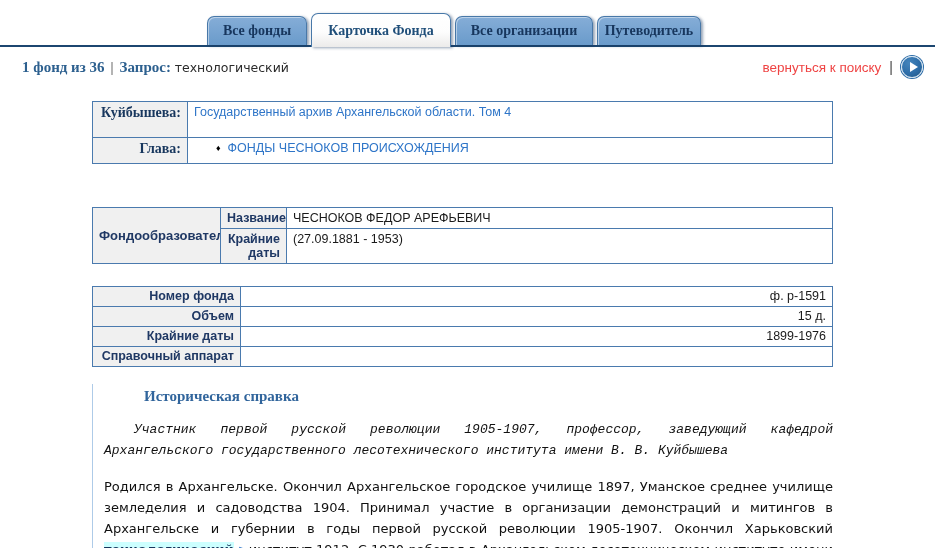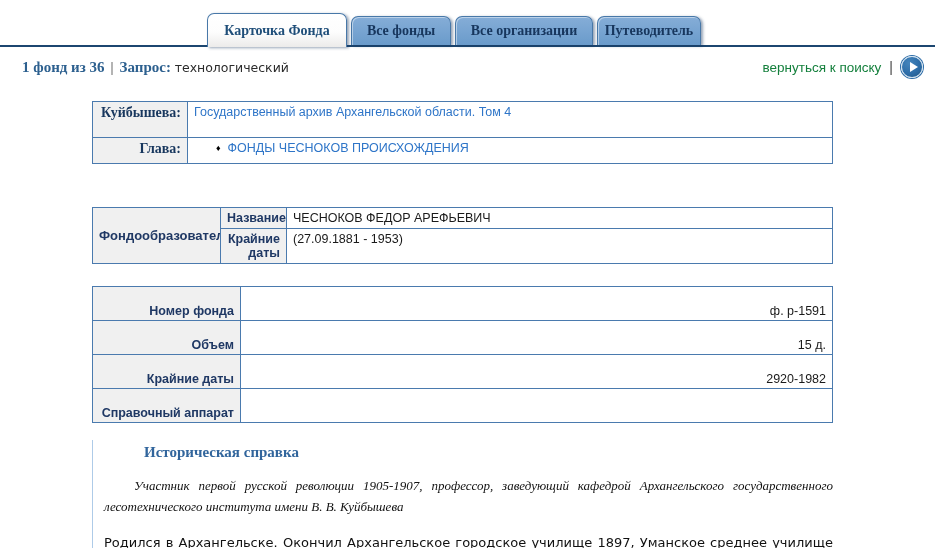--- a/index.html
+++ b/index.html
@@ -44,21 +44,21 @@
 
   
   .result-bar {
     display: flex; justify-content: space-between; align-items: center;
     padding: 9px 12px 7px 22px;
   }
   .result-left { font-family: "Liberation Serif", serif; font-weight: bold; font-size: 15px; color: #2D608F; }
   .result-sep { color: #3c3c3c; font-weight: normal; padding: 0 6px; }
   .query-value { font-family: "DejaVu Sans", sans-serif; font-weight: normal; font-size: 12.5px; color: #2b2b2b; }
   .result-right { display: flex; align-items: center; gap: 8px; }
-  .back-link { font-size: 13.5px; color: #15803d; cursor: pointer; text-decoration: none; }
+  .back-link { font-size: 13.5px; color: #ef4444; cursor: pointer; text-decoration: none; }
   .back-sep { color: #444; font-size: 14px; }
   .play-btn {
     width: 22px; height: 22px; border-radius: 50%;
     background: radial-gradient(circle at 35% 30%, #4585BC 0%, #2D6DA8 55%, #225684 100%);
     border: 1px solid #CFE0EE;
     box-shadow: 0 0 0 1px #2D6DA8;
     display: flex; align-items: center; justify-content: center;
     cursor: pointer;
   }
   .play-triangle {
@@ -94,59 +94,59 @@
   .ref-table .row2 td { height: 26px; }
   .chapter-cell { padding-left: 28px; }
   .bullet { color: #000; font-size: 9px; vertical-align: 1px; margin-right: 7px; }
 
   .creator-table { margin-top: 43px; }
   .creator-table .group-cell { vertical-align: middle; text-align: left; font-size: 13px; }
   .creator-table .row1 td { height: 21px; }
   .creator-table .row2 td { height: 33px; }
 
   .details-table { margin-top: 22px; }
-  .details-table td { height: 20px; padding-top: 17px; padding-bottom: 2px; text-align: right; }
+  .details-table td { height: 20px; padding-top: 2px; padding-bottom: 2px; text-align: right; }
 
   
   .history {
     margin-top: 17px;
     border-left: 1px solid #AECBE8;
     padding: 4px 0 0 11px;
     min-height: 173px;
   }
   .history-title {
     font-family: "Liberation Serif", serif;
     font-size: 15px; font-weight: bold;
     color: #31659C;
     margin-bottom: 14px;
     margin-left: 40px;
   }
   .lead-para {
-    font-family: Liberation Serif, serif;
+    font-family: Liberation Mono, monospace;
     font-style: italic;
     font-size: 13px; line-height: 21px;
     text-align: justify; text-indent: 30px;
     color: #111;
     margin-bottom: 15px;
   }
   .body-para {
     font-family: "DejaVu Sans", sans-serif;
     font-size: 13px; line-height: 21px;
     text-align: justify;
     color: #111;
   }
   .hl { font-weight: bold; color: #17365D; background: #CCFFFF; }
   .marker { color: #2E75C8; }
 </style>
 </head>
 <body>
 
 <div class="tabbar">
+  <div class="tab tab-1">Все фонды</div>
   <div class="tab tab-2 active">Карточка Фонда</div>
-  <div class="tab tab-1">Все фонды</div>
   <div class="tab tab-3">Все организации</div>
   <div class="tab tab-4">Путеводитель</div>
 </div>
 
 <div class="result-bar">
   <div class="result-left"><span>1 фонд из 36</span><span class="result-sep">|</span><span>Запрос:</span> <span class="query-value">технологический</span></div>
   <div class="result-right">
     <a class="back-link">вернуться к поиску</a>
     <span class="back-sep">|</span>
     <span class="play-btn">
@@ -202,21 +202,21 @@
         <tr>
       <td class="label-cell">Номер фонда</td>
       <td>ф. р-1591</td>
     </tr>
     <tr>
       <td class="label-cell">Объем</td>
       <td>15 д.</td>
     </tr>
     <tr>
       <td class="label-cell">Крайние даты</td>
-      <td>2920-1982</td>
+      <td>1899-1976</td>
     </tr>
     <tr>
       <td class="label-cell">Справочный аппарат</td>
       <td></td>
     </tr>
   </tbody>
     </table>
 
   <div class="history">
     <div class="history-title">Историческая справка</div>

